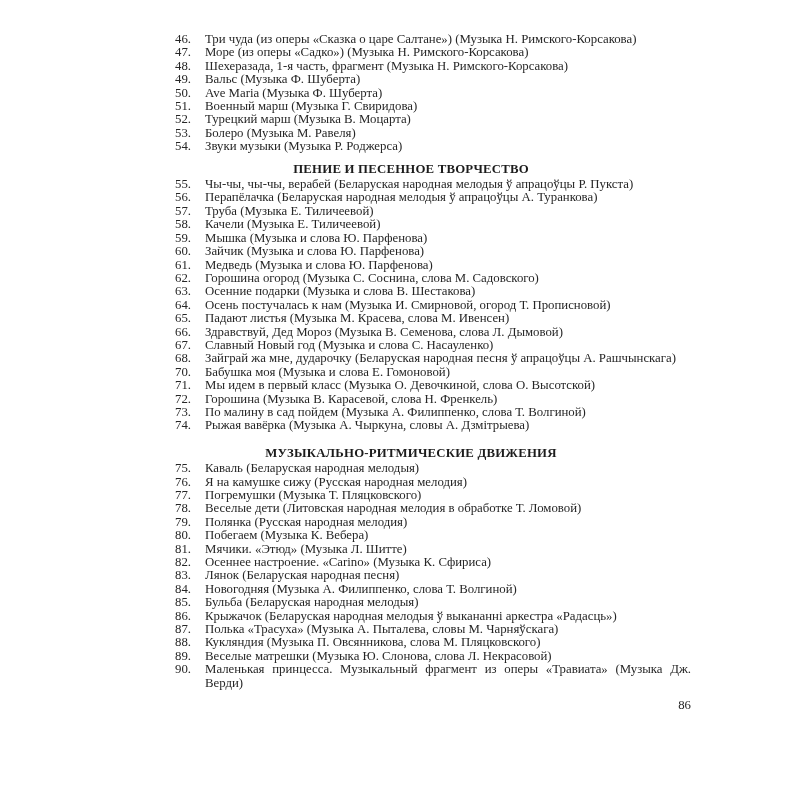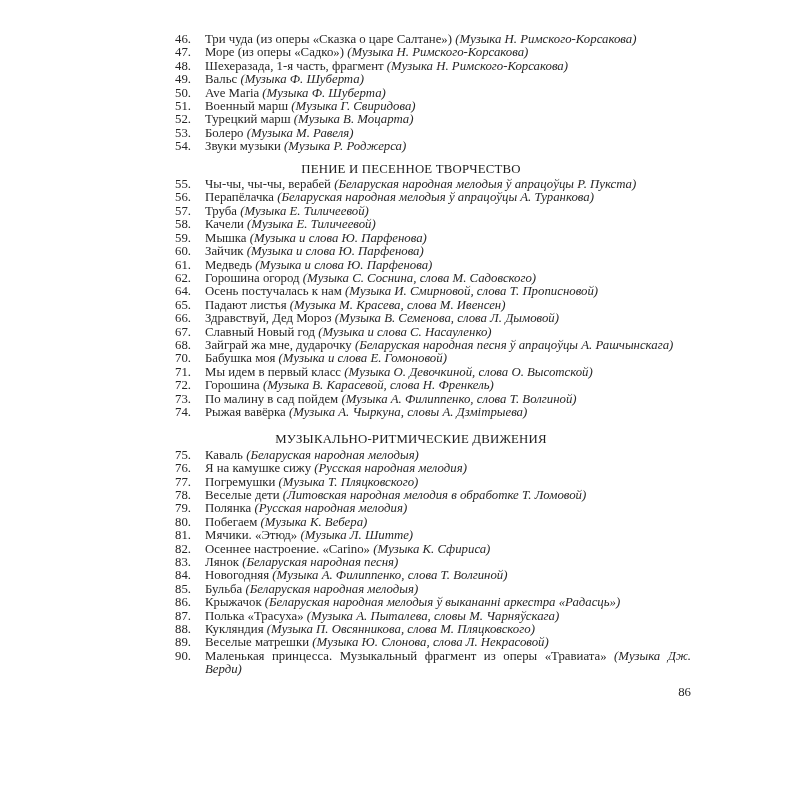--- a/index.html
+++ b/index.html
@@ -29,26 +29,25 @@
   }
   .num {
     width: 30px;
     flex: none;
   }
   .text {
     flex: 1;
     text-align: justify;
   }
   .attr {
-    font-style: italic;
     margin-top: 20px;
   }
   .heading {
     text-align: center;
-    font-weight: normal;
+    font-weight: bold;
     color: #1c1c1c;
     margin: 9px 44px 2px 0;
     letter-spacing: 0.2px;
   }
   .heading-2 {
     margin-top: 14px;
   }
   .page-number {
     margin-top: 9px;
     text-align: right;
@@ -124,22 +123,26 @@
       </div>
       <div class="item">
         <span class="num">61.</span>
         <span class="text"><span>Медведь</span> <span class="attr">(Музыка и слова Ю. Парфенова)</span></span>
       </div>
       <div class="item">
         <span class="num">62.</span>
         <span class="text"><span>Горошина огород</span> <span class="attr">(Музыка С. Соснина, слова М. Садовского)</span></span>
       </div>
       <div class="item">
+        <span class="num">63.</span>
+        <span class="text"><span>Осенние подарки</span> <span class="attr">(Музыка и слова В. Шестакова)</span></span>
+      </div>
+      <div class="item">
         <span class="num">64.</span>
-        <span class="text"><span>Осень постучалась к нам</span> <span class="attr">(Музыка И. Смирновой, слова Т. Прописновой)</span></span>
+        <span class="text"><span>Осень постучалась к нам</span> <span class="attr">(Музыка И. Смирновой, огород Т. Прописновой)</span></span>
       </div>
       <div class="item">
         <span class="num">65.</span>
         <span class="text"><span>Падают листья</span> <span class="attr">(Музыка М. Красева, слова М. Ивенсен)</span></span>
       </div>
       <div class="item">
         <span class="num">66.</span>
         <span class="text"><span>Здравствуй, Дед Мороз</span> <span class="attr">(Музыка В. Семенова, слова Л. Дымовой)</span></span>
       </div>
       <div class="item">

